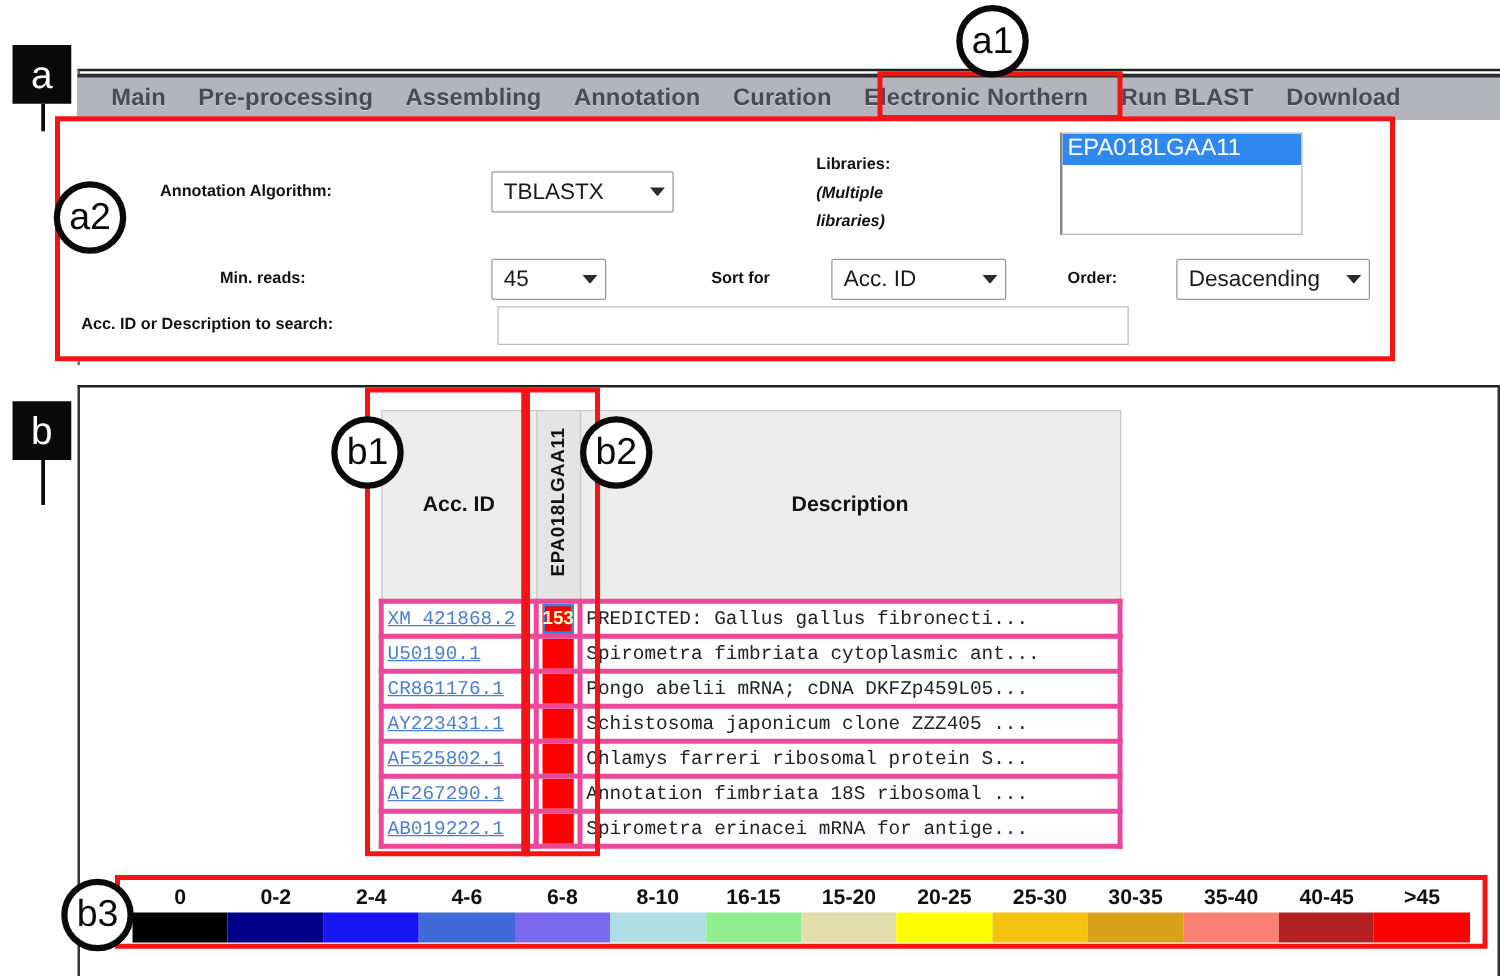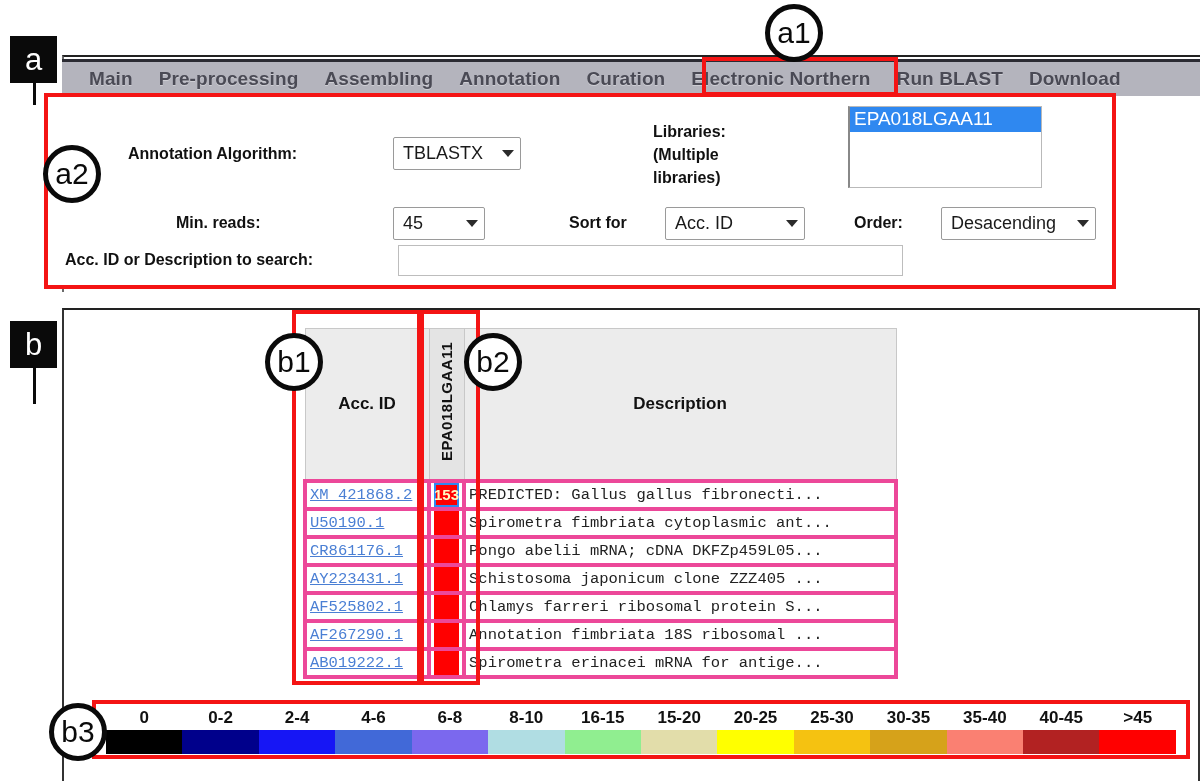--- a/index.html
+++ b/index.html
@@ -40,25 +40,25 @@
   #form-area {
     position: absolute; left: 44px; top: 93px; width: 1072px; height: 196px;
     border: 4px solid #f41414;
     background: #ffffff;
   }
   .fa-inner { position: relative; width: 100%; height: 100%; }
 
   .lbl {
     position: absolute;
     font-weight: bold;
-    font-size: 16px;
+    font-size: 13px;
     color: #111;
     white-space: nowrap;
   }
-  .lbl.italic { }
+  .lbl.italic { font-style: italic; }
 
   .sel {
     position: absolute;
     background: #ffffff;
     border: 1px solid #9a9a9a;
     border-radius: 2px;
     font-size: 18px;
     color: #1a1a1a;
     display: flex; align-items: center;
     padding: 0 6px 0 9px;
@@ -240,21 +240,21 @@
       <div class="nav-item">Curation</div>
       <div class="nav-item active">Electronic Northern</div>
       <div class="nav-item">Run BLAST</div>
       <div class="nav-item">Download</div>
     </div>
 
   <div id="form-area">
     <div class="fa-inner">
       <div class="lbl" style="left:80px; top:48px;">Annotation Algorithm:</div>
 
-      <div class="sel" style="left:345px; top:40px; width:128px; height:33px;">
+      <div class="sel" style="left:345px; top:40px; width:146px; height:33px;">
         <span class="selval">TBLASTX</span>
         <span class="caret"></span>
       </div>
 
       <div class="lbl" style="left:605px; top:26px;">Libraries:</div>
       <div class="lbl italic" style="left:605px; top:49px;">(Multiple</div>
       <div class="lbl italic" style="left:605px; top:72px;">libraries)</div>
 
       <div id="libs-box">
         <div id="libs-option">EPA018LGAA11</div>

